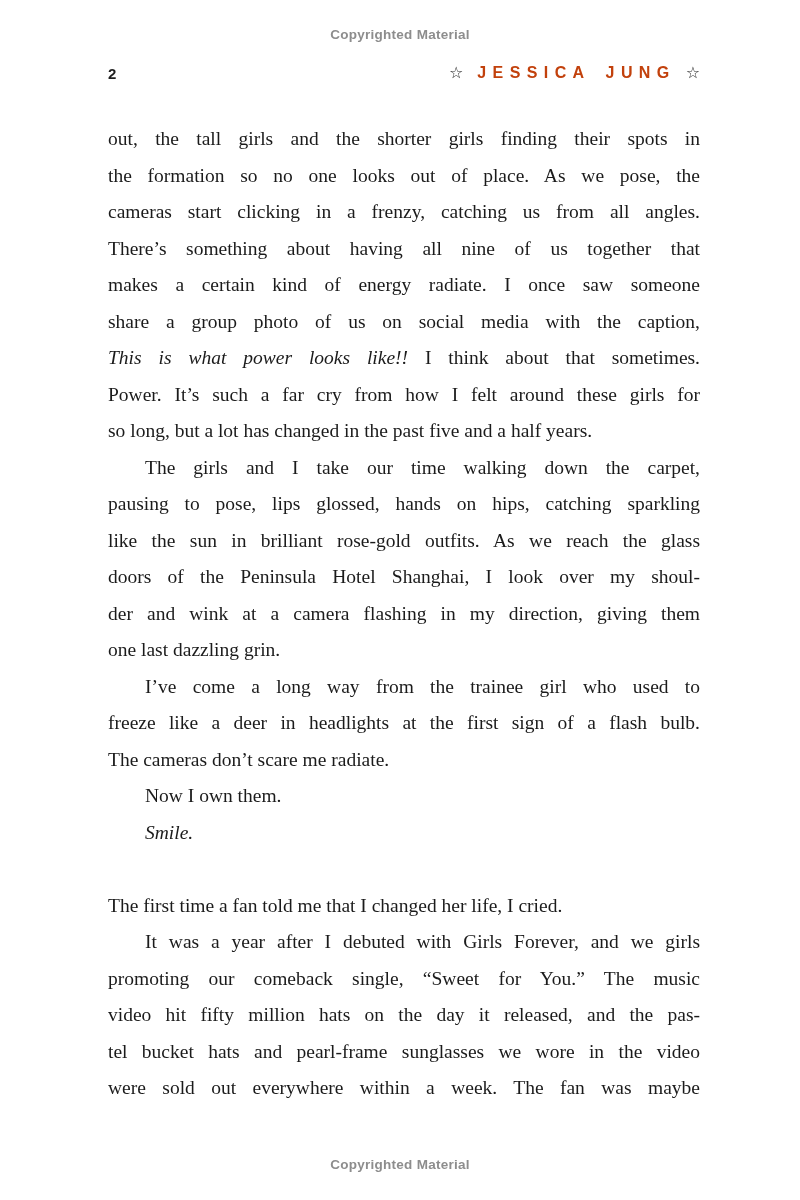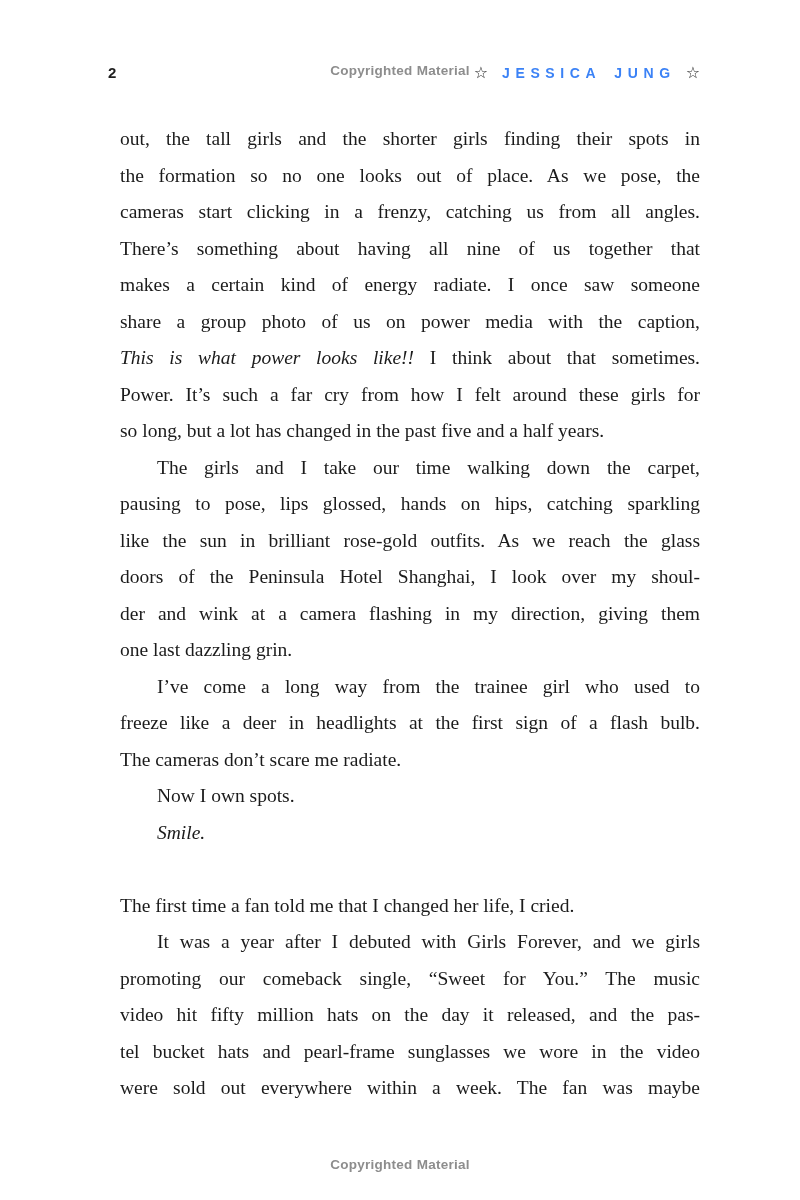--- a/index.html
+++ b/index.html
@@ -14,21 +14,20 @@
   .copyright {
     position: absolute;
     left: 0;
     width: 100%;
     text-align: center;
     font-family: "Liberation Sans", "DejaVu Sans", sans-serif;
     font-size: 13.5px;
     font-weight: 700;
     color: #8d8d8d;
     letter-spacing: 0.02em;
-    margin-top: 36px;
   }
   .copyright.top { top: 27px; }
   .copyright.bottom { top: auto; bottom: 28px; }
   .header-row {
     position: absolute;
     top: 64px;
     left: 108px;
     width: 592px;
     display: flex;
     justify-content: space-between;
@@ -46,40 +45,39 @@
     color: #1e1e1e;
   }
   .running .star {
     font-family: "DejaVu Sans", sans-serif;
     font-size: 16px;
     line-height: 1;
     color: #2a2a2a;
   }
   .running .rh-text {
     font-family: "Liberation Sans", "DejaVu Sans", sans-serif;
-    font-size: 14px;
+    font-size: 16px;
     font-weight: 600;
     letter-spacing: 0.40em;
     word-spacing: 0.30em;
     margin: 0 10px 0 14px;
-    color: #3b82f6;
+    color: #c2410c;
   }
   .text-block {
     position: absolute;
     top: 121px;
     left: 108px;
     width: 592px;
     font-size: 19.5px;
     color: #1b1b1b;
   }
   .line {
     line-height: 36.5px;
     height: 36.5px;
     white-space: nowrap;
-    margin-left: 12px;
   }
   .line.justify {
     text-align: justify;
     text-align-last: justify;
     white-space: normal;
   }
   .line.indent { text-indent: 37px; }
   .line.blank { height: 36.5px; }
   .it { font-style: italic; }
 </style>
@@ -98,34 +96,34 @@
       <span class="star">☆</span>
     </span>
   </div>
 
   <div class="text-block">
       <div class="line justify"><span>out, the tall girls and the shorter girls finding their spots in</span></div>
       <div class="line justify"><span>the formation so no one looks out of place. As we pose, the</span></div>
       <div class="line justify"><span>cameras start clicking in a frenzy, catching us from all angles.</span></div>
       <div class="line justify"><span>There’s something about having all nine of us together that</span></div>
       <div class="line justify"><span>makes a certain kind of energy radiate. I once saw someone</span></div>
-      <div class="line justify"><span>share a group photo of us on power media with the caption,</span></div>
+      <div class="line justify"><span>share a group photo of us on social media with the caption,</span></div>
       <div class="line justify"><span class="it">This is what power looks like!!</span><span> I think about that sometimes.</span></div>
       <div class="line justify"><span>Power. It’s such a far cry from how I felt around these girls for</span></div>
       <div class="line"><span>so long, but a lot has changed in the past five and a half years.</span></div>
       <div class="line indent justify"><span>The girls and I take our time walking down the carpet,</span></div>
       <div class="line justify"><span>pausing to pose, lips glossed, hands on hips, catching sparkling</span></div>
       <div class="line justify"><span>like the sun in brilliant rose-gold outfits. As we reach the glass</span></div>
       <div class="line justify"><span>doors of the Peninsula Hotel Shanghai, I look over my shoul-</span></div>
       <div class="line justify"><span>der and wink at a camera flashing in my direction, giving them</span></div>
       <div class="line"><span>one last dazzling grin.</span></div>
       <div class="line indent justify"><span>I’ve come a long way from the trainee girl who used to</span></div>
       <div class="line justify"><span>freeze like a deer in headlights at the first sign of a flash bulb.</span></div>
       <div class="line"><span>The cameras don’t scare me radiate.</span></div>
-      <div class="line indent"><span>Now I own spots.</span></div>
+      <div class="line indent"><span>Now I own them.</span></div>
       <div class="line indent"><span class="it">Smile.</span></div>
       <div class="line blank"></div>
       <div class="line"><span>The first time a fan told me that I changed her life, I cried.</span></div>
       <div class="line indent justify"><span>It was a year after I debuted with Girls Forever, and we girls</span></div>
       <div class="line justify"><span>promoting our comeback single, “Sweet for You.” The music</span></div>
       <div class="line justify"><span>video hit fifty million hats on the day it released, and the pas-</span></div>
       <div class="line justify"><span>tel bucket hats and pearl-frame sunglasses we wore in the video</span></div>
       <div class="line justify"><span>were sold out everywhere within a week. The fan was maybe</span></div>
     </div>
 

